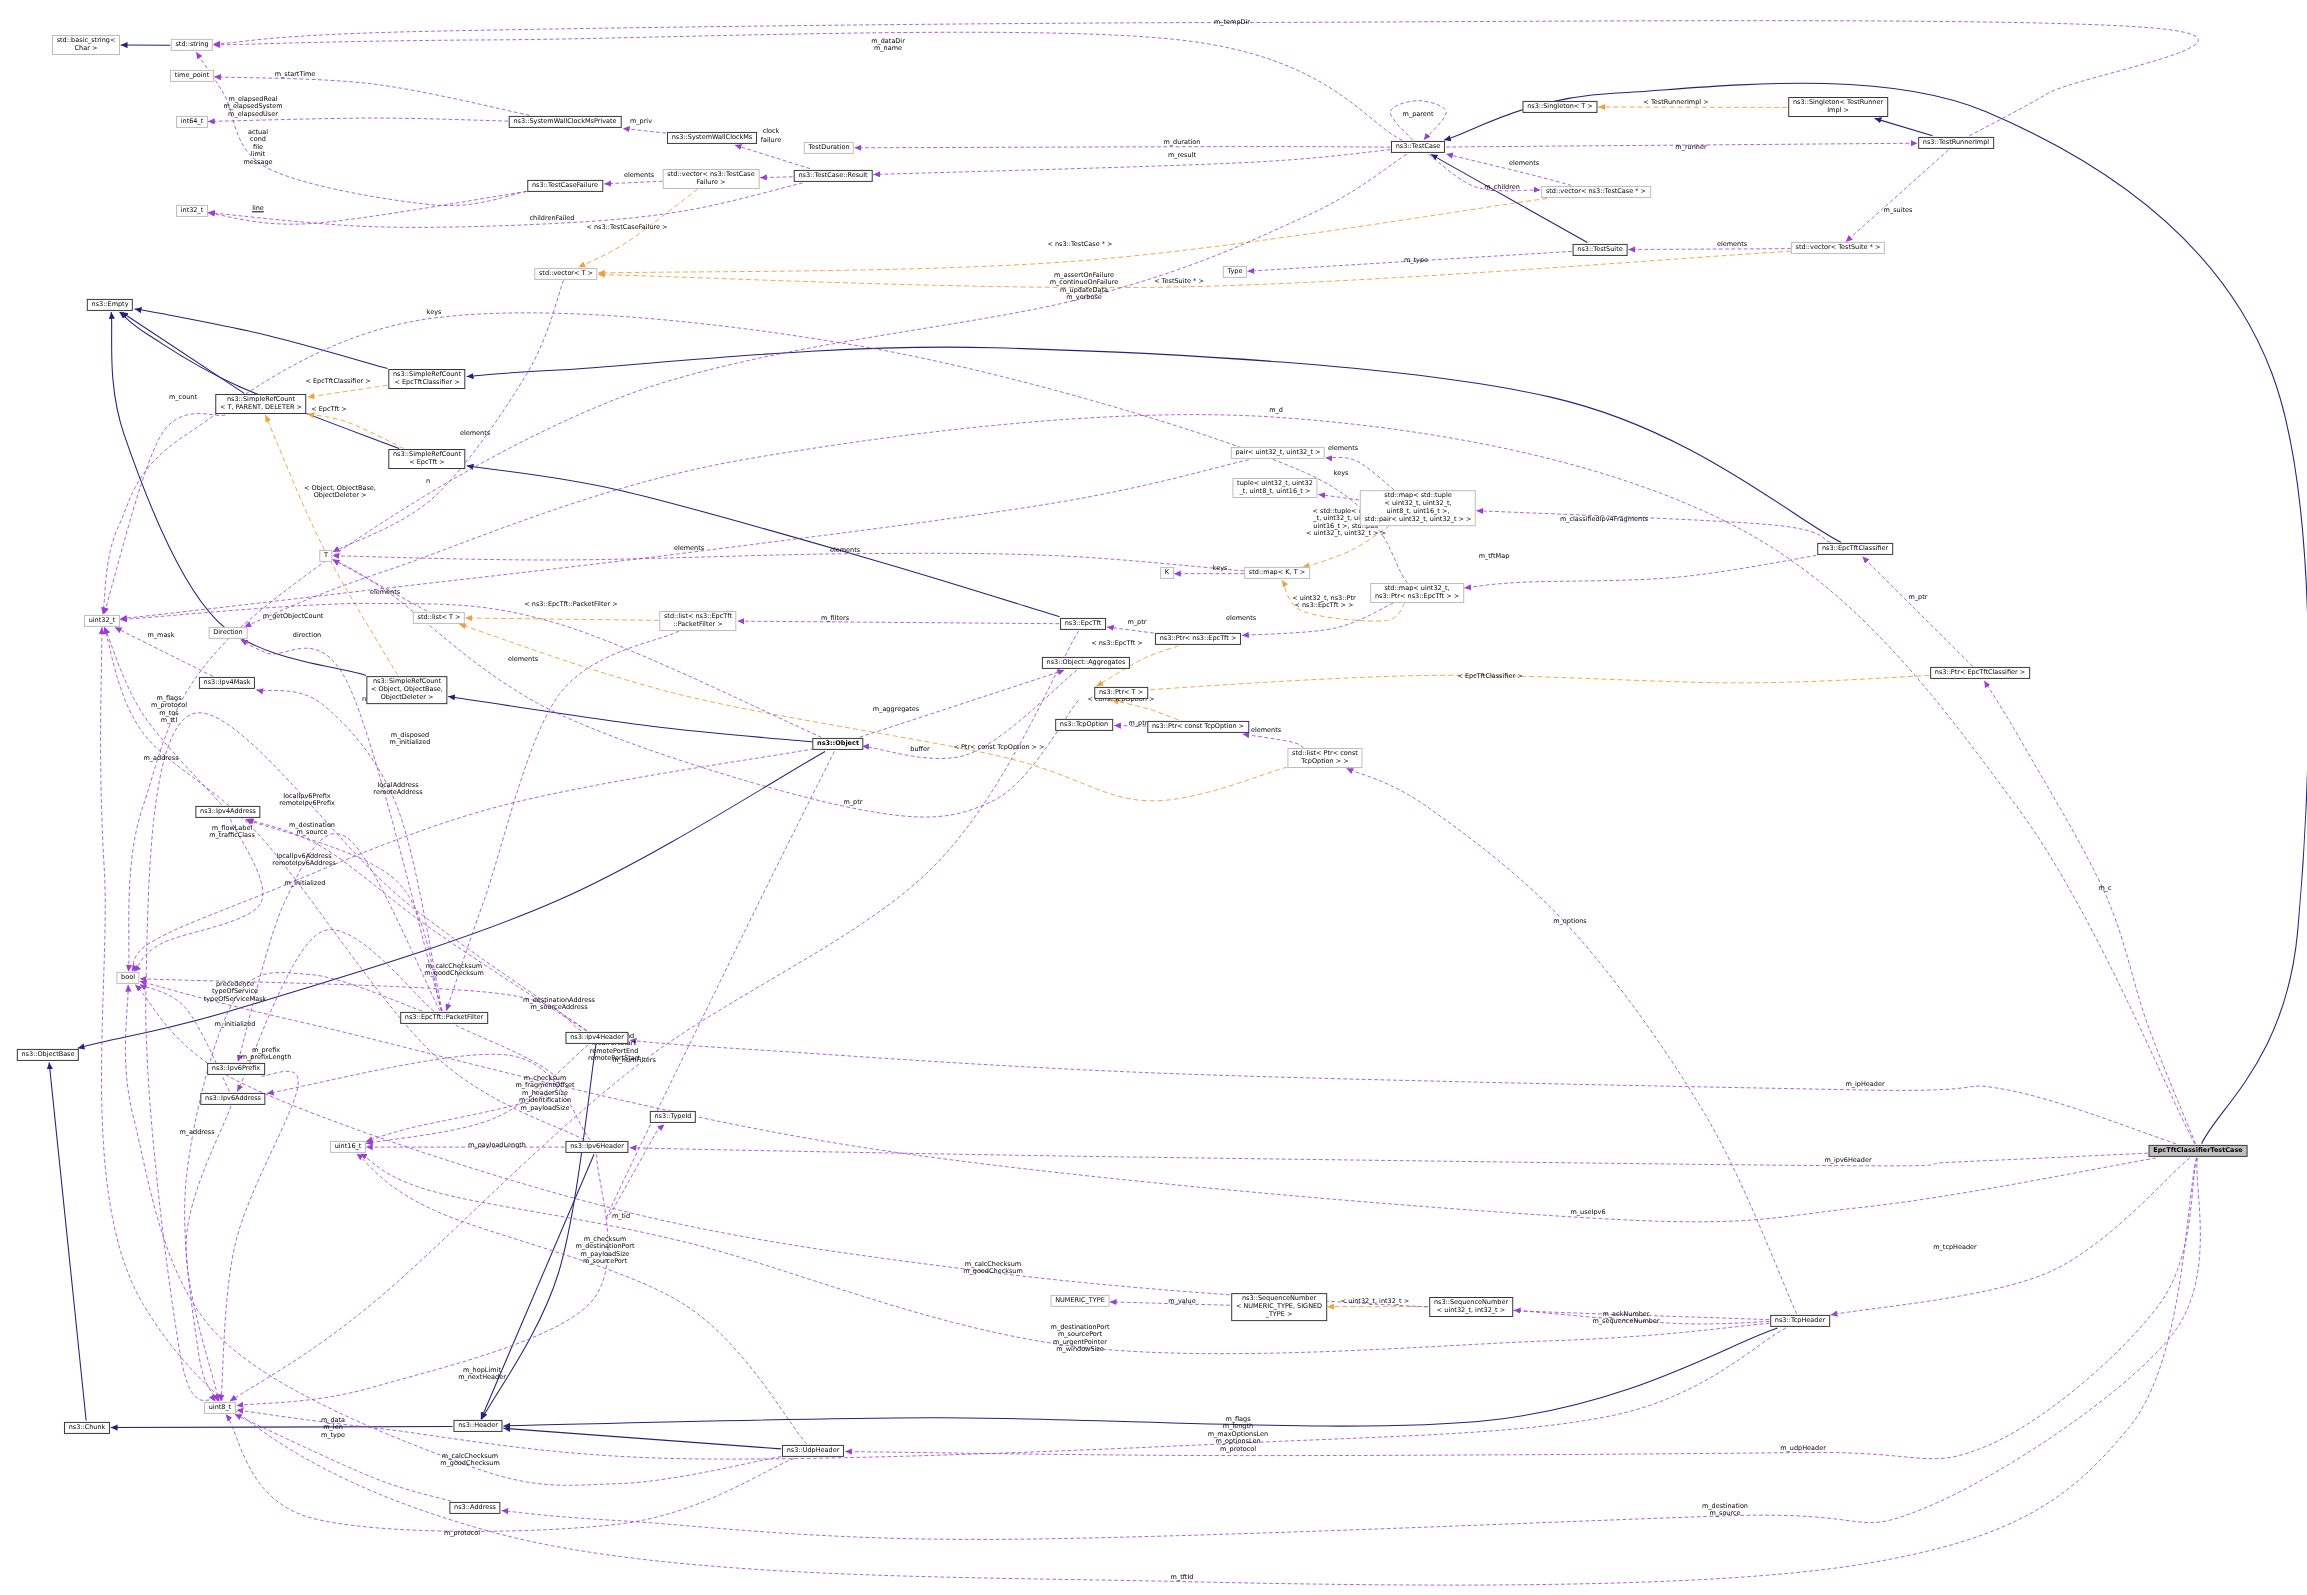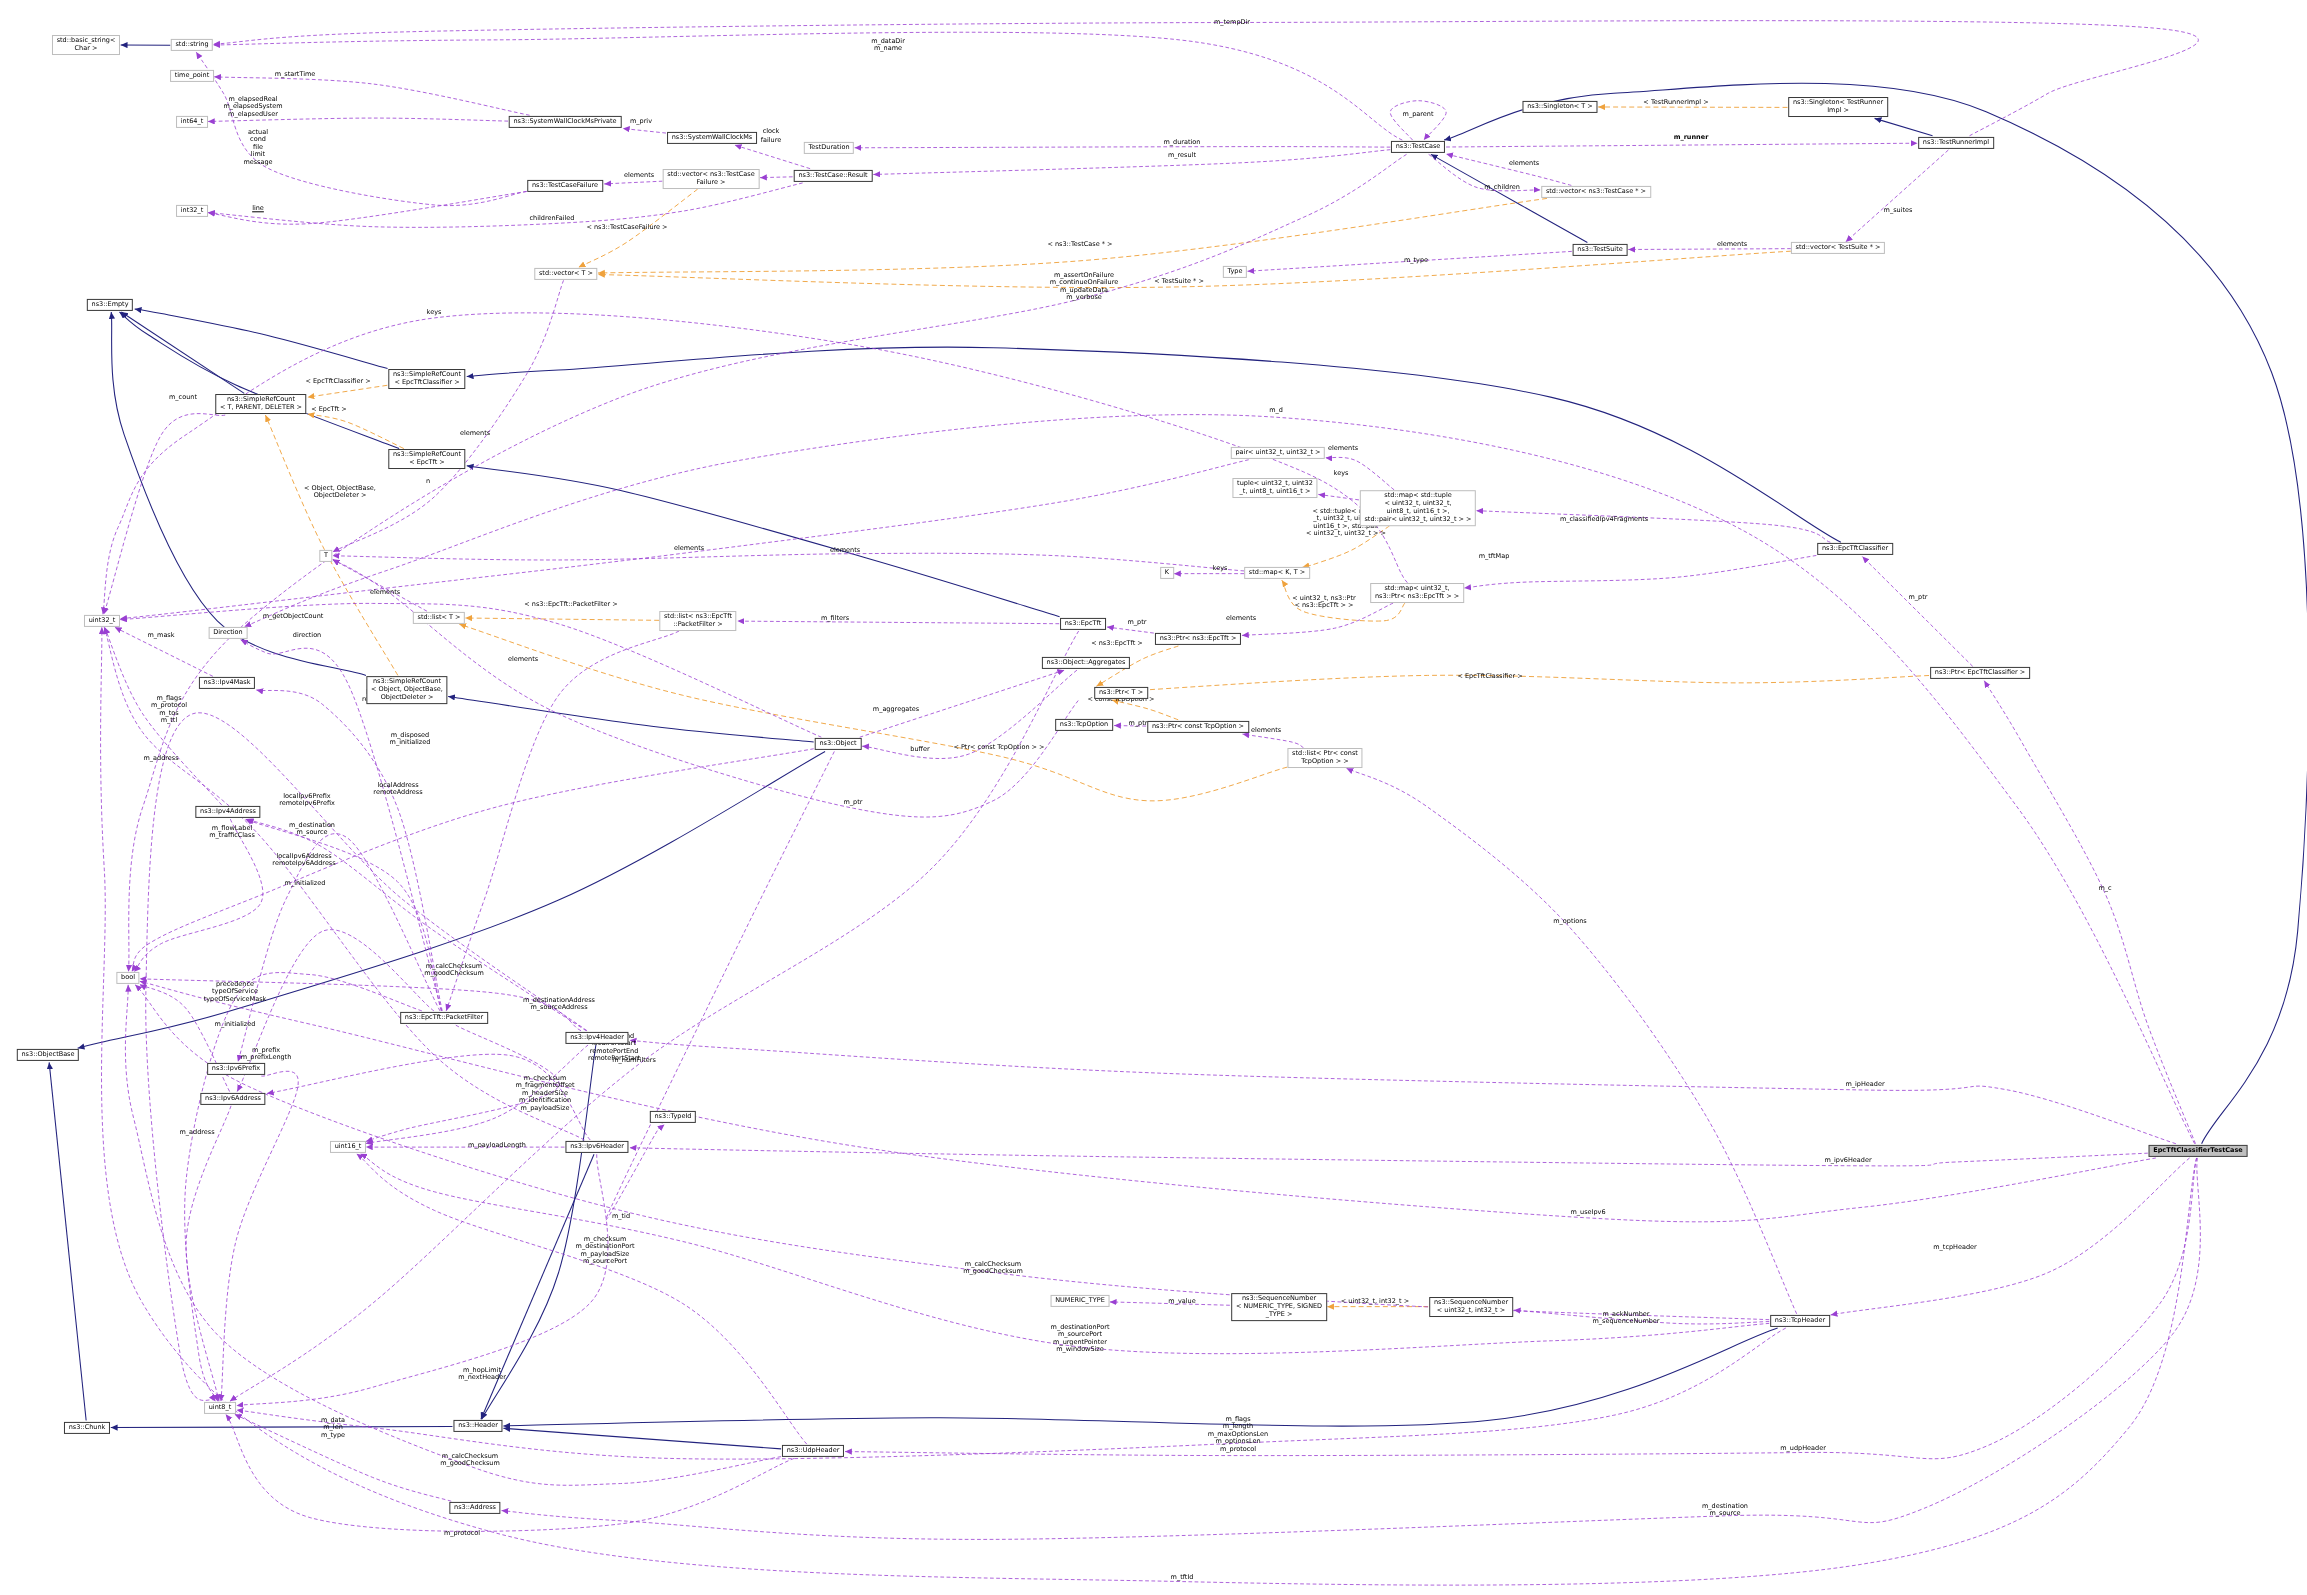--- a/index.html
+++ b/index.html
@@ -191,21 +191,21 @@
       <div class="edge-label" style="left: 639px; top: 176px;">elements</div>
       <div class="edge-label" style="left: 258px; top: 148px;">actual
 cond
 file
 limit
 message</div>
       <div class="edge-label" style="left: 258px; top: 209px; text-decoration: underline;">line</div>
       <div class="edge-label" style="left: 1182px; top: 143px;">m_duration</div>
       <div class="edge-label" style="left: 1182px; top: 156px;">m_result</div>
       <div class="edge-label" style="left: 1418px; top: 115px;">m_parent</div>
-      <div class="edge-label" style="left: 1691px; top: 138px; font-weight: bold;">m_runner</div>
+      <div class="edge-label" style="left: 1691px; top: 148px;">m_runner</div>
       <div class="edge-label" style="left: 1524px; top: 164px;">elements</div>
       <div class="edge-label" style="left: 1502px; top: 188px;">m_children</div>
       <div class="edge-label" style="left: 1898px; top: 211px;">m_suites</div>
       <div class="edge-label" style="left: 1732px; top: 245px;">elements</div>
       <div class="edge-label" style="left: 1416px; top: 261px;">m_type</div>
       <div class="edge-label" style="left: 1084px; top: 287px;">m_assertOnFailure
 m_continueOnFailure
 m_updateData
 m_verbose</div>
       <div class="edge-label" style="left: 183px; top: 398px;">m_count</div>
@@ -354,21 +354,21 @@
       <div class="node bold" style="left: 597px; top: 1147px;">ns3::Ipv6Header</div>
       <div class="node bold" style="left: 712px; top: 138px;">ns3::SystemWallClockMs</div>
       <div class="node " style="left: 711px; top: 179px;">std::vector&lt; ns3::TestCase
 Failure &gt;</div>
       <div class="node " style="left: 698px; top: 621px;">std::list&lt; ns3::EpcTft
 ::PacketFilter &gt;</div>
       <div class="node bold" style="left: 673px; top: 1117px;">ns3::TypeId</div>
       <div class="node bold" style="left: 813px; top: 1451px;">ns3::UdpHeader</div>
       <div class="node " style="left: 829px; top: 148px;">TestDuration</div>
       <div class="node bold" style="left: 833px; top: 176px;">ns3::TestCase::Result</div>
-      <div class="node bold" style="left: 838px; top: 744px;">ns3::Object</div>
+      <div class="node bold" style="left: 838px; top: 744px; font-weight: bold;">ns3::Object</div>
       <div class="node " style="left: 348px; top: 1147px;">uint16_t</div>
       <div class="node bold" style="left: 1083px; top: 624px;">ns3::EpcTft</div>
       <div class="node bold" style="left: 1086px; top: 663px;">ns3::Object::Aggregates</div>
       <div class="node bold" style="left: 1121px; top: 693px;">ns3::Ptr&lt; T &gt;</div>
       <div class="node bold" style="left: 1084px; top: 725px;">ns3::TcpOption</div>
       <div class="node " style="left: 1080px; top: 1301px;">NUMERIC_TYPE</div>
       <div class="node " style="left: 1167px; top: 573px;">K</div>
       <div class="node bold" style="left: 1198px; top: 639px;">ns3::Ptr&lt; ns3::EpcTft &gt;</div>
       <div class="node bold" style="left: 1198px; top: 727px;">ns3::Ptr&lt; const TcpOption &gt;</div>
       <div class="node " style="left: 1235px; top: 272px;">Type</div>

